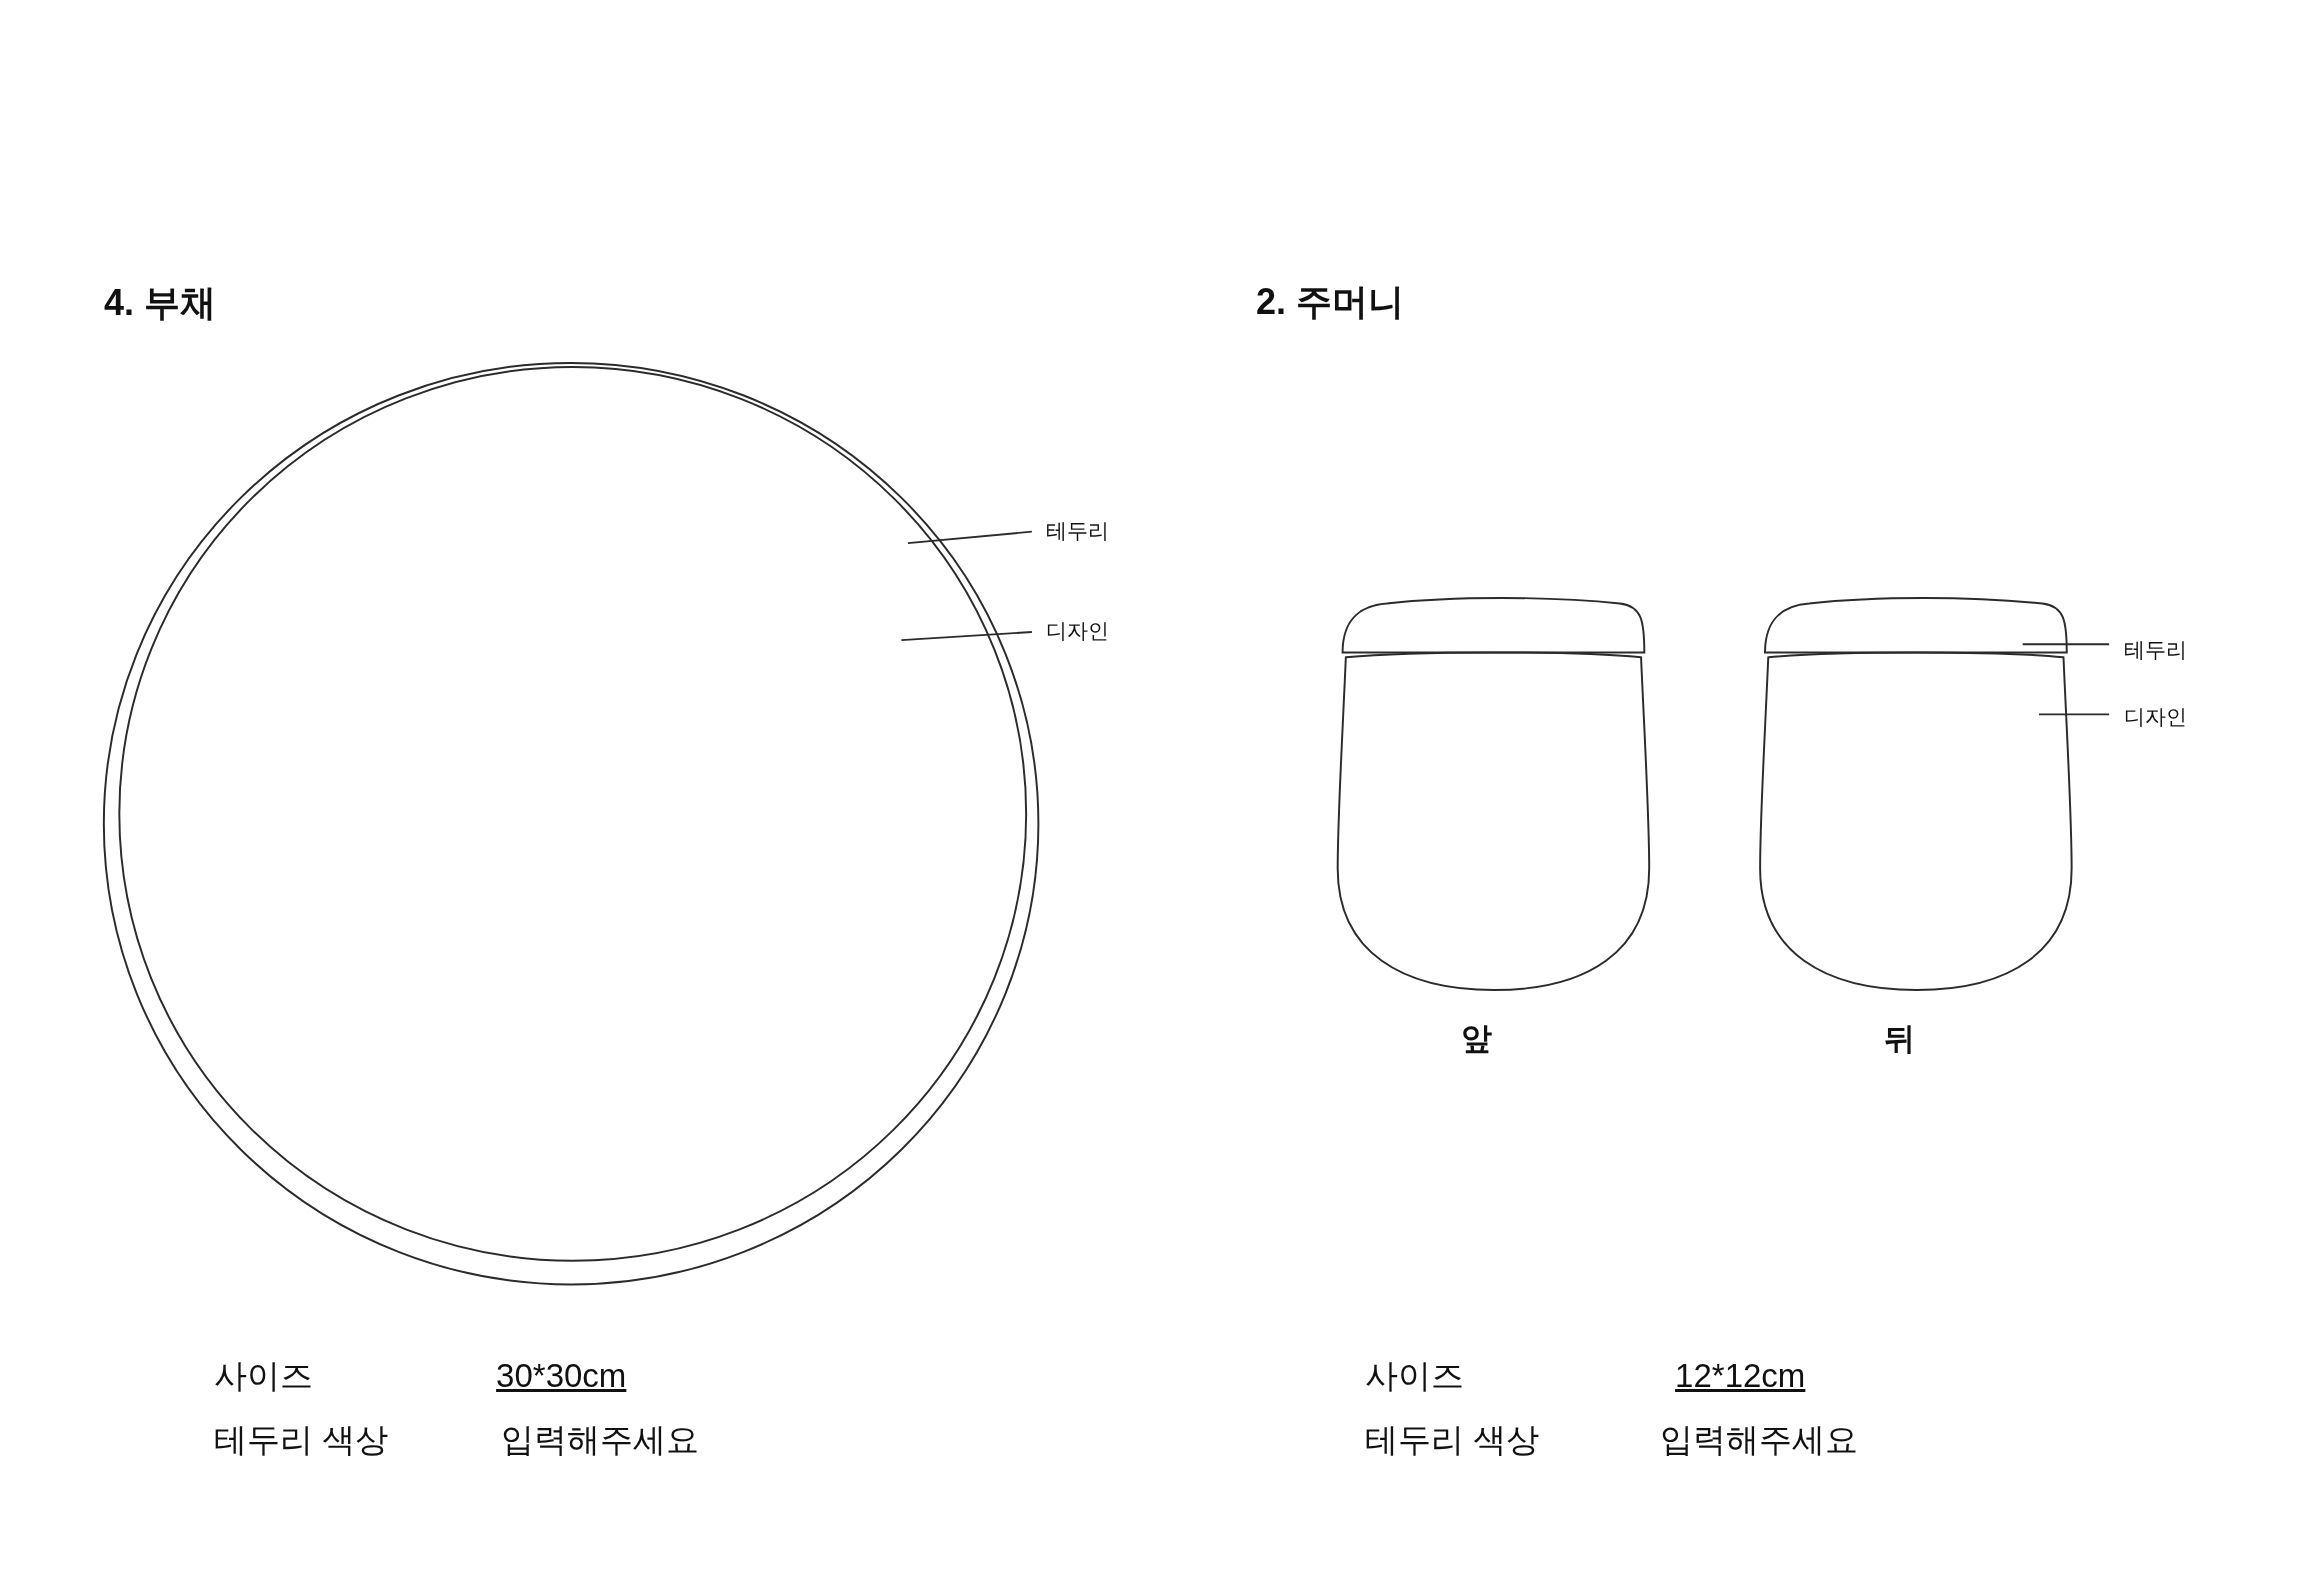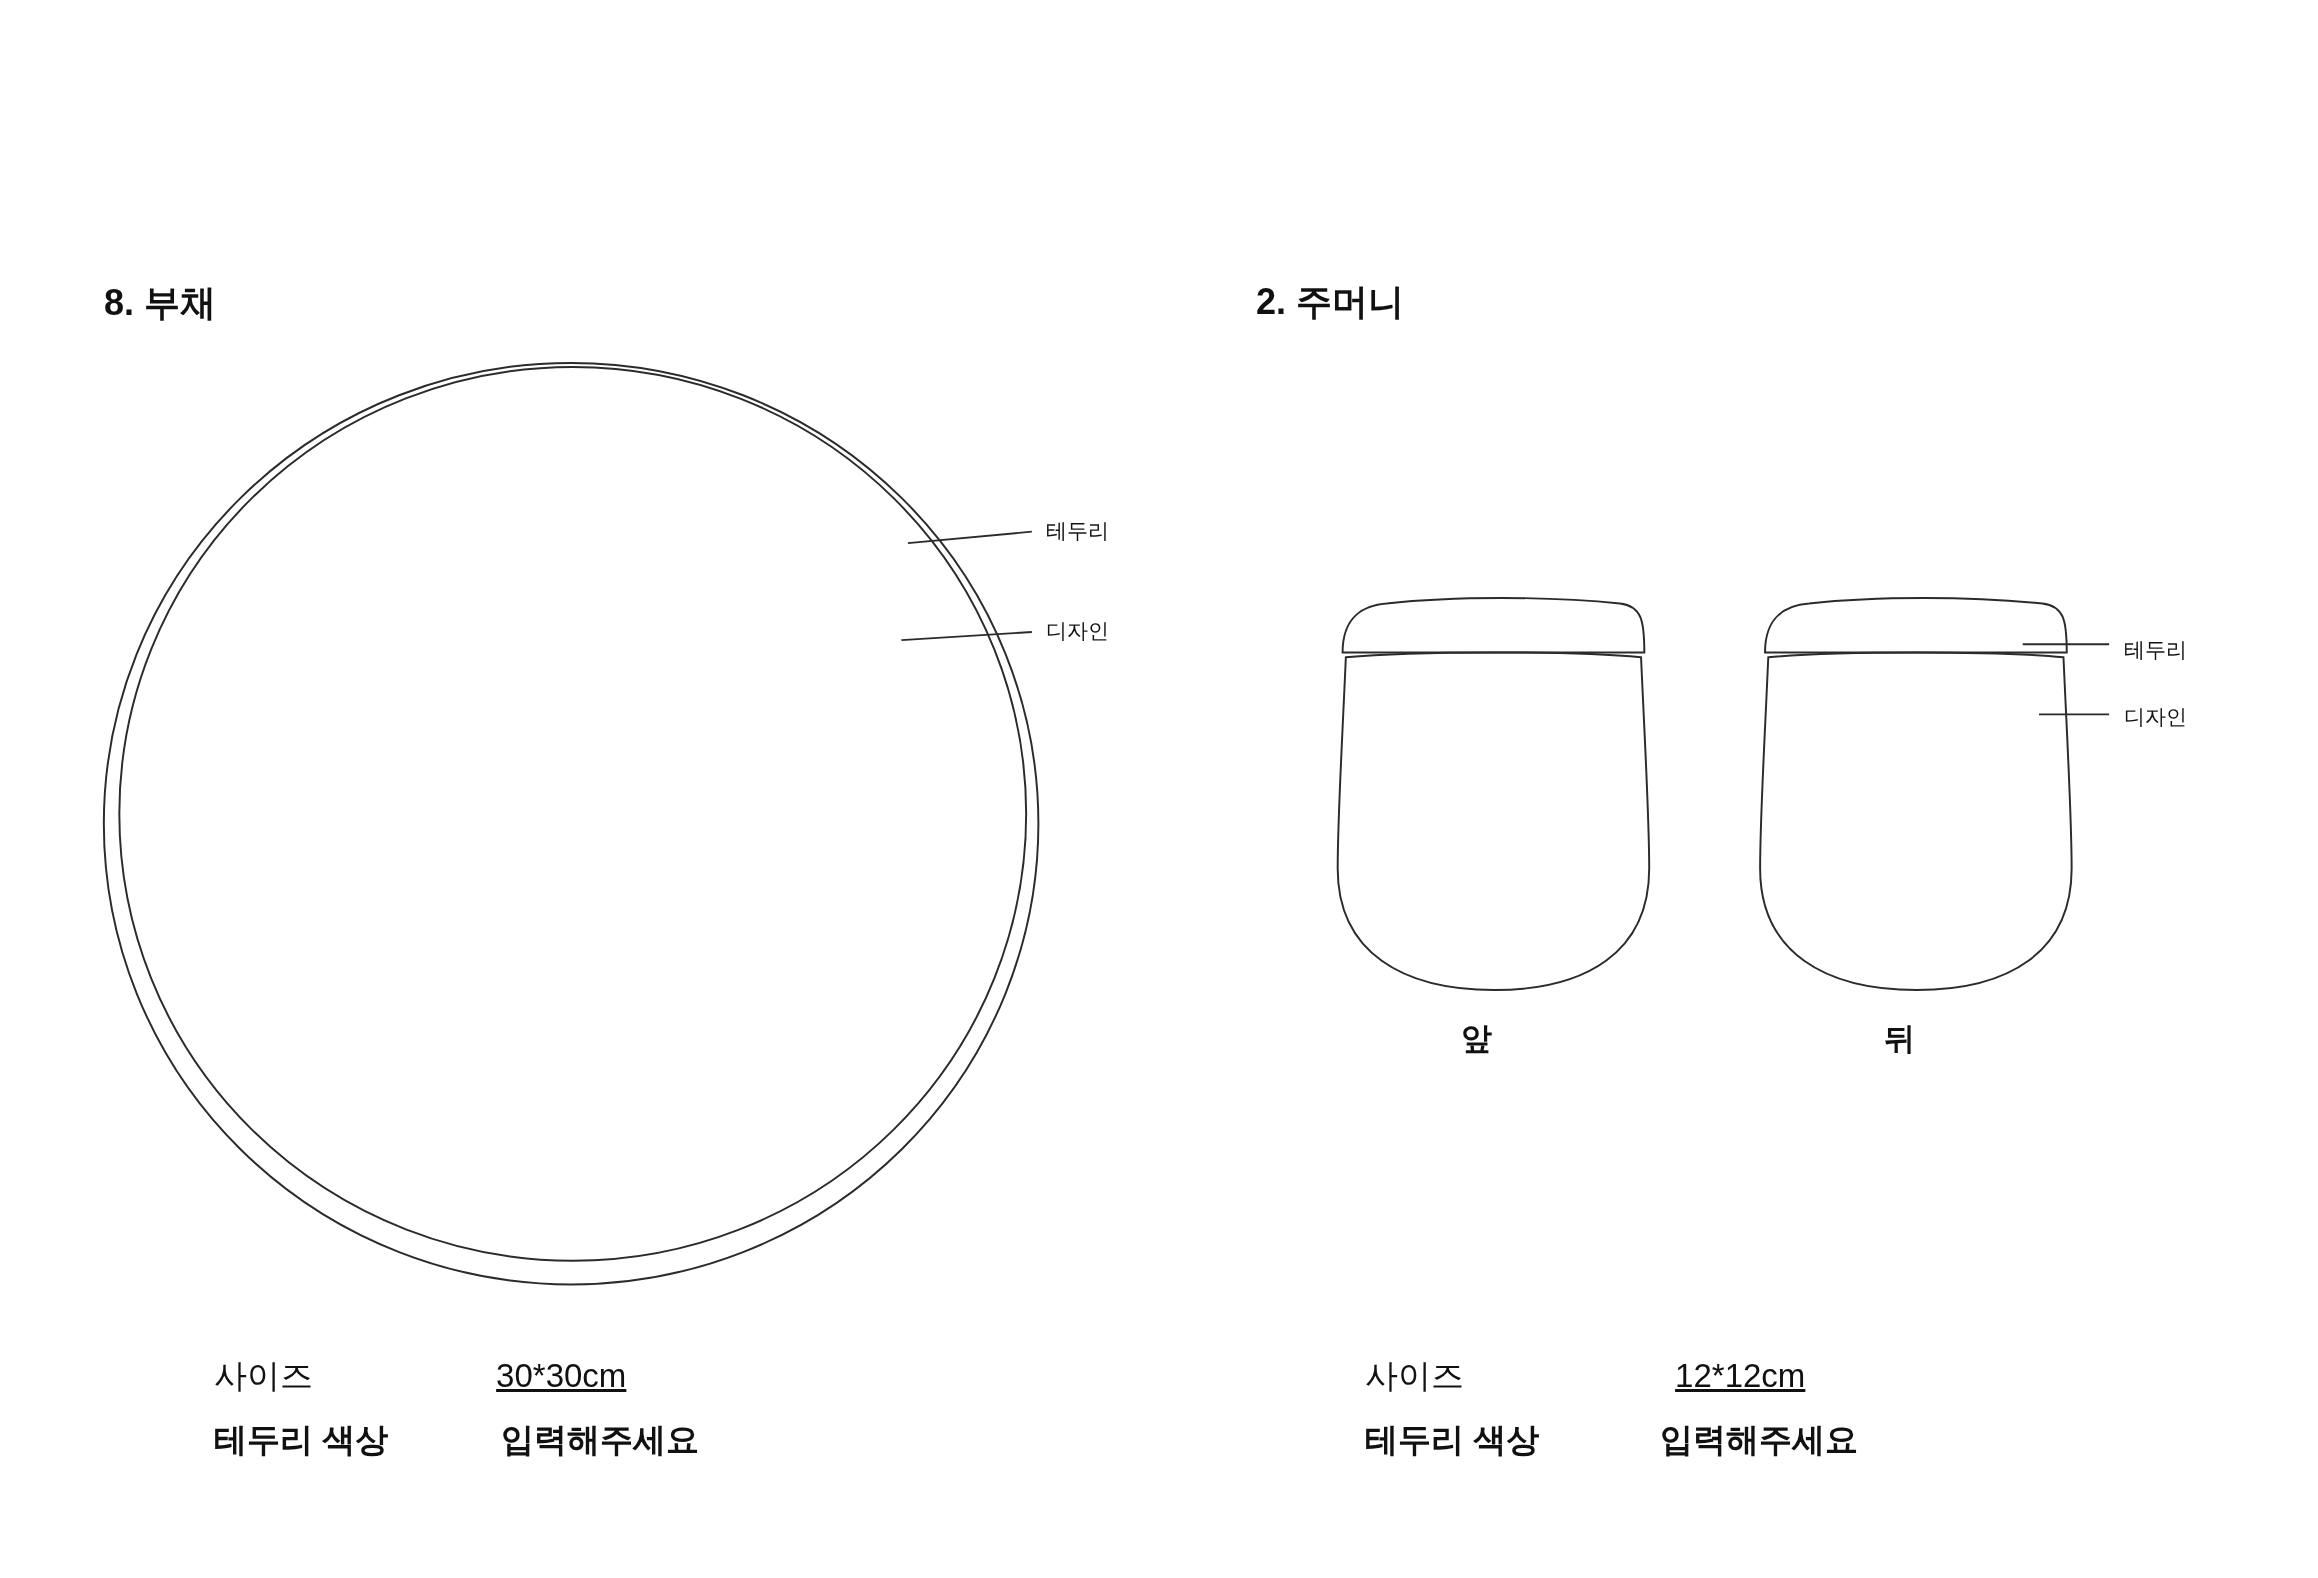--- a/index.html
+++ b/index.html
@@ -85,21 +85,21 @@
     line-height: 1;
   }
   #fan-spec { left: 214px; top: 1359px; }
   #pouch-spec { left: 1365px; top: 1359px; }
 
   .spec-row {
     display: flex;
     align-items: baseline;
     margin-bottom: 31px;
   }
-  .spec-row:last-child { margin-bottom: 0; font-weight: bold; }
+  .spec-row:last-child { margin-bottom: 0; }
 
   .spec-key {
     min-width: 0;
     white-space: nowrap;
   }
   .spec-val {
     white-space: nowrap;
   }
 
   
@@ -110,21 +110,21 @@
   #pouch-spec .row-size .spec-val { transform: translateX(-4.9px); margin-left: 20px; }
 
   .num { font-family: "Liberation Sans", sans-serif; text-decoration: underline; }
 </style>
 </head>
 <body>
 
 <div class="page">
 
 
-  <div class="section-heading" id="sec1-heading">8. 부채</div>
+  <div class="section-heading" id="sec1-heading">4. 부채</div>
 
   <div class="section-heading" id="sec2-heading">2. 주머니</div>
 
   <svg class="draw" viewBox="0 0 2843 1935" xmlns="http://www.w3.org/2000/svg">
 
     <ellipse cx="700" cy="1010" rx="573" ry="565" fill="none" stroke="#2b2b2b" stroke-width="2.4"></ellipse>
 
     <ellipse cx="702" cy="998" rx="556" ry="548" fill="none" stroke="#2b2b2b" stroke-width="2.4"></ellipse>
 
     <path d="M1113 666 L1265 652" fill="none" stroke="#2b2b2b" stroke-width="2.2"></path>

